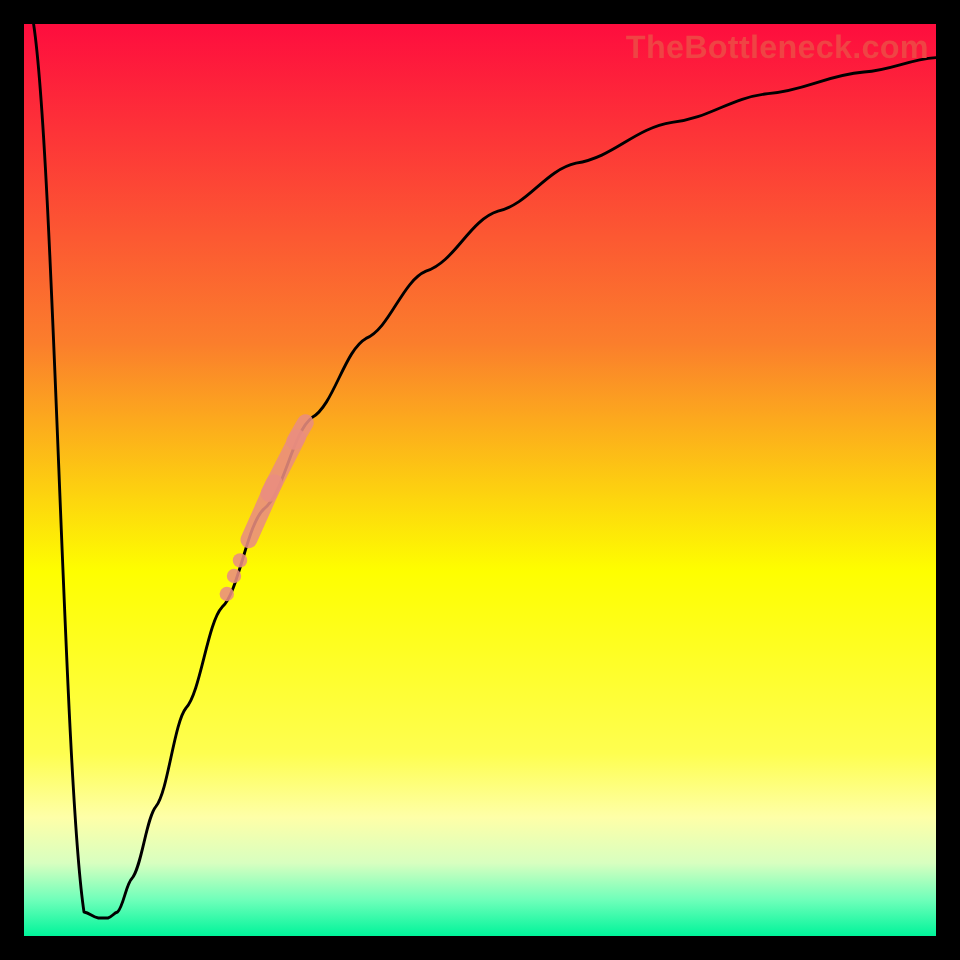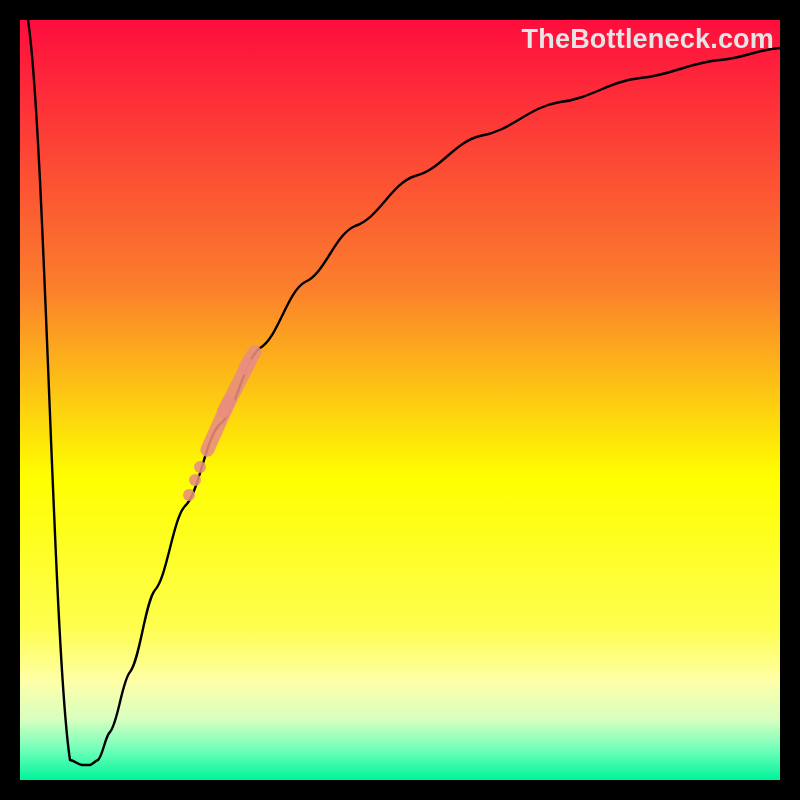--- a/index.html
+++ b/index.html
@@ -26,21 +26,21 @@
     overflow: hidden;
   }
   .gradient-bg {
     position: absolute;
     inset: 0;
   }
   .watermark {
     position: absolute;
     top: 24px;
     right: 26px;
-    color: #e5e5e5;
+    color: #ef4444;
     font-size: 27px;
     font-weight: 600;
     letter-spacing: 0.2px;
     user-select: none;
   }
   svg.curve {
     position: absolute;
     inset: 0;
   }
 </style>

